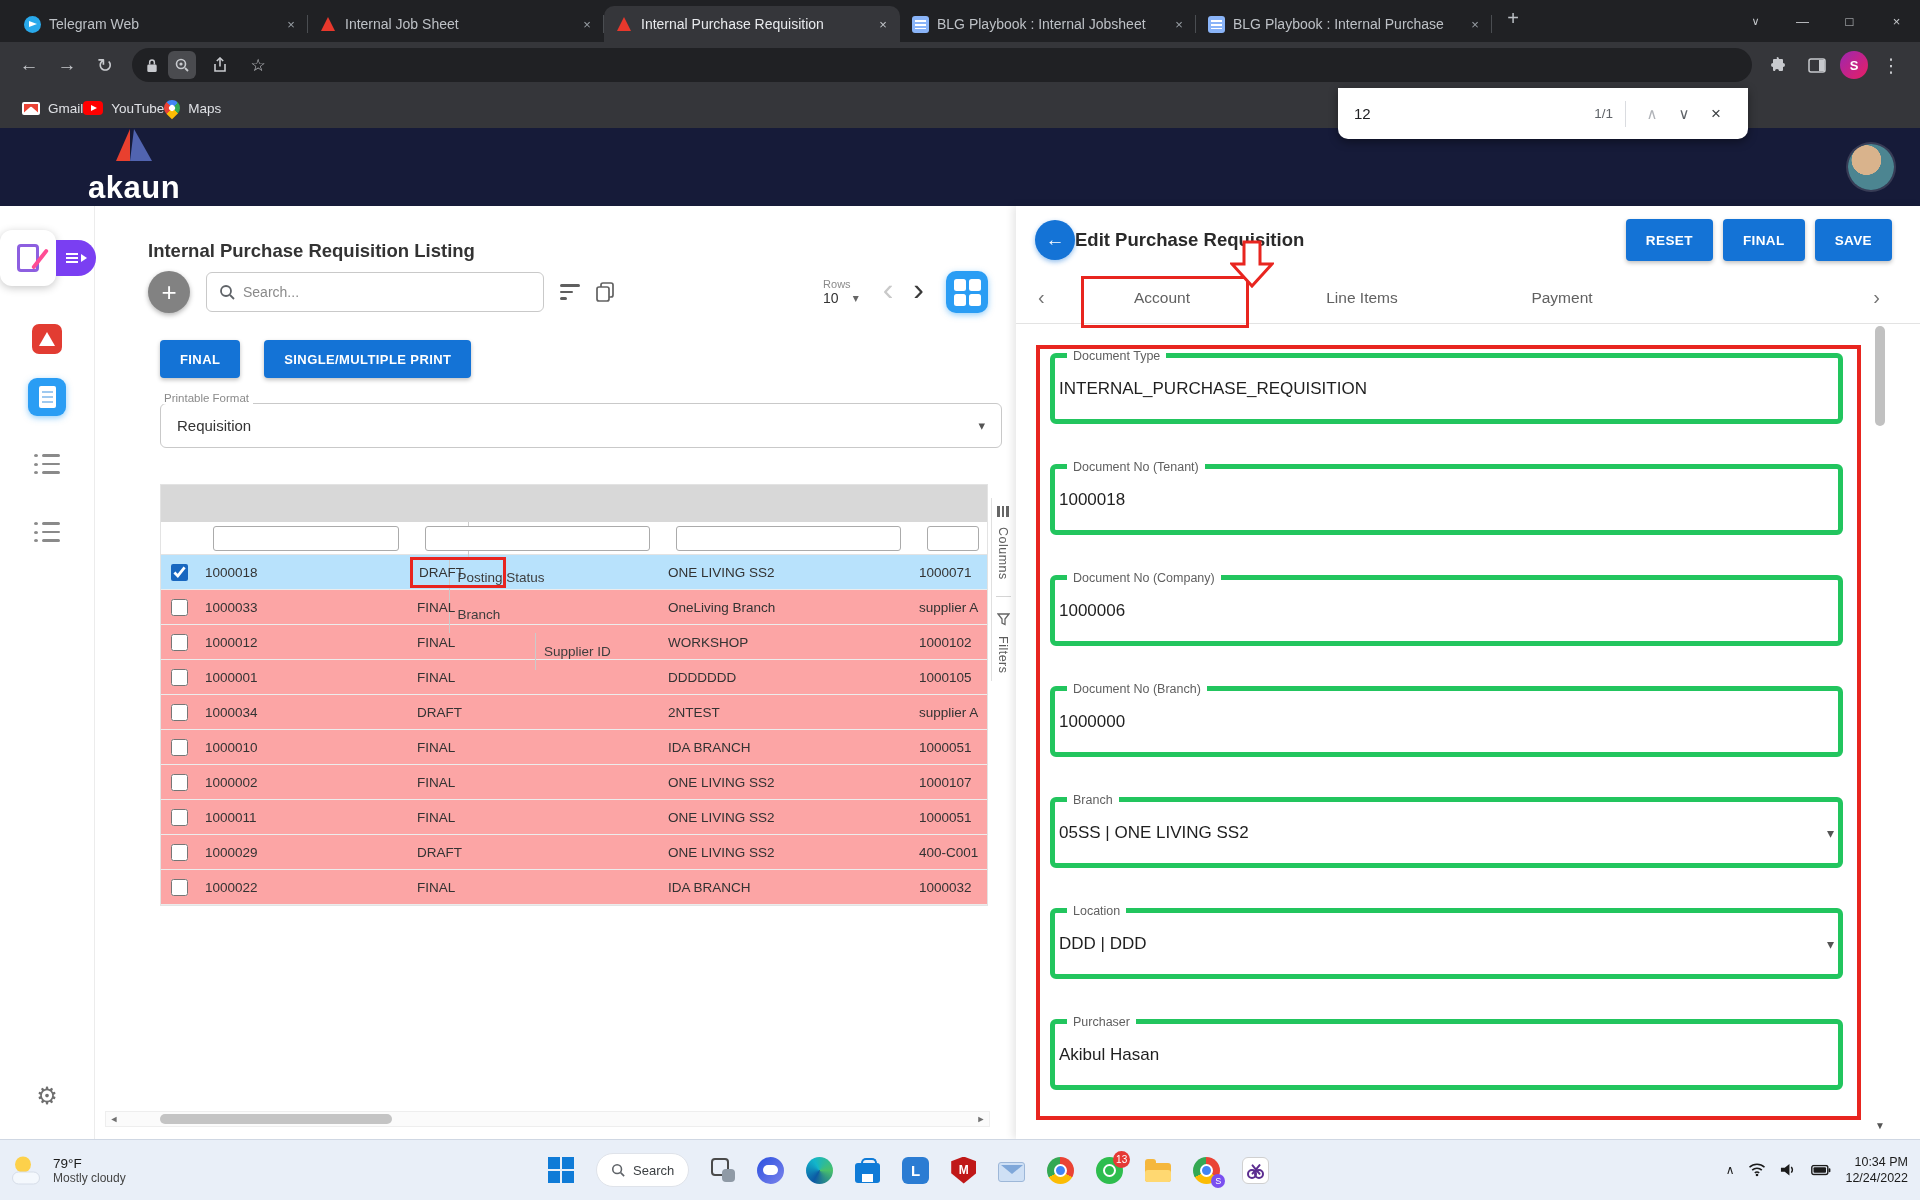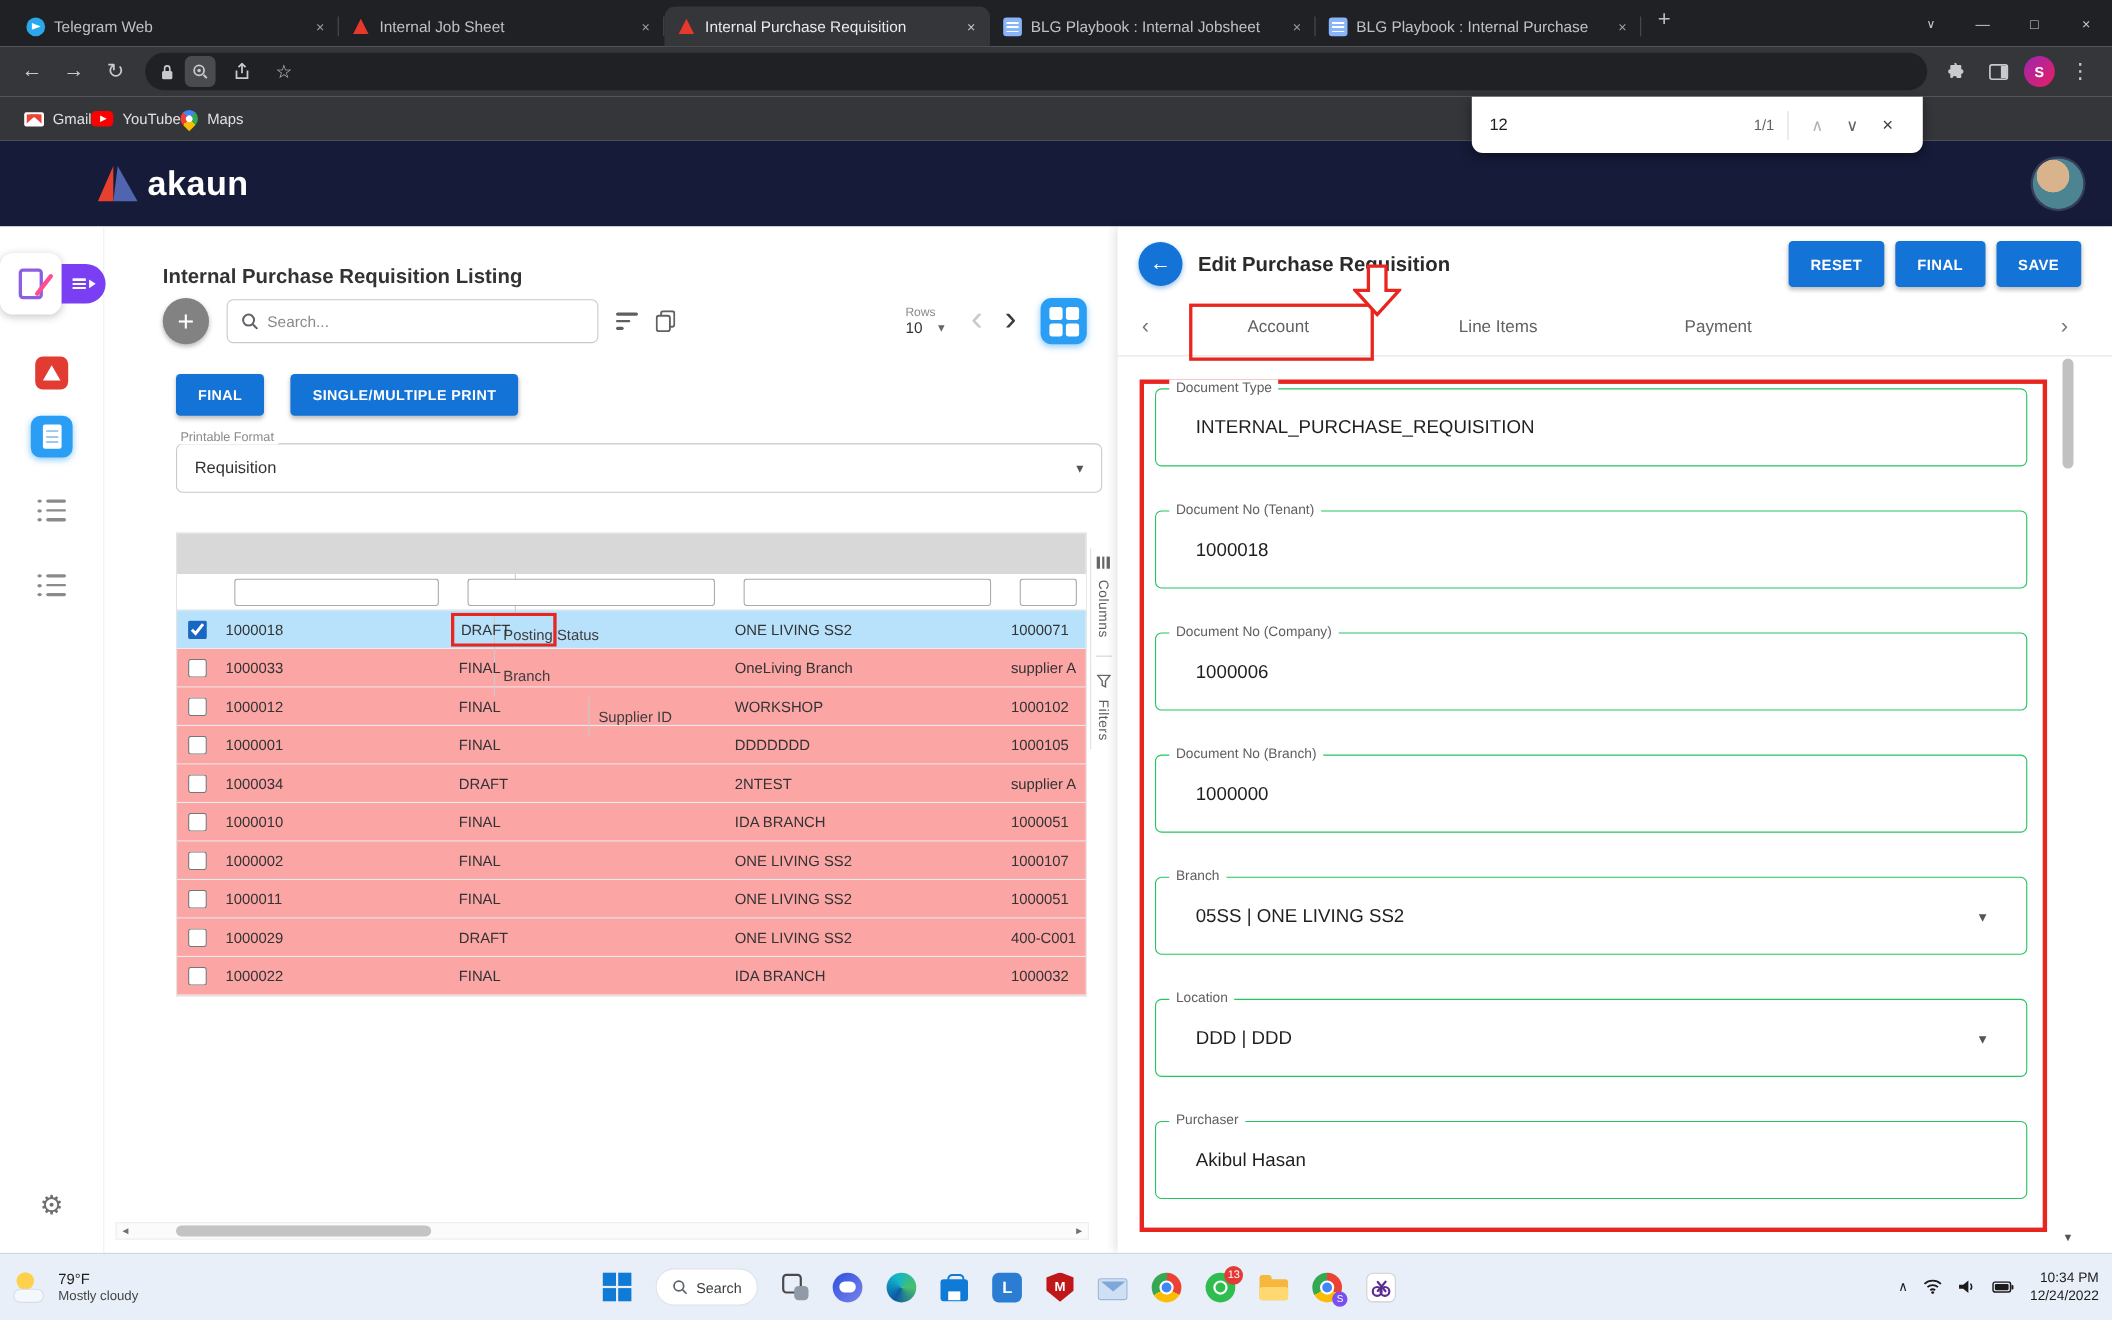--- a/index.html
+++ b/index.html
@@ -51,21 +51,21 @@
   .findbar { position:absolute; top:88px; left:1338px; width:410px; height:51px; background:#fff; border-radius:0 0 10px 10px; box-shadow:0 3px 10px rgba(0,0,0,.4); display:flex; align-items:center; padding:0 16px; z-index:60; }
   .find-input { border:none; outline:none; flex:1; font-size:15px; color:#202124; font-family:"Liberation Sans",sans-serif; min-width:0; }
   .find-count { color:#5f6368; font-size:13.5px; margin-right:12px; }
   .find-div { width:1px; height:26px; background:#dadce0; margin-right:10px; }
   .find-btn { width:32px; height:32px; display:flex; align-items:center; justify-content:center; font-size:15px; color:#5f6368; border-radius:50%; }
   .find-btn.dim { color:#b0b3b8; }
   .find-btn.fclose { color:#3c4043; font-size:17px; }
 
   
   .appheader { position:absolute; top:128px; left:0; width:1920px; height:78px; background:#161b39; display:flex; align-items:center; padding:0 26px 0 88px; }
-  .logo { display:flex; align-items:center; gap:8px; }
+  .logo { display:flex; align-items:center; gap:8px;flex-direction:column; }
   .logo-text { color:#fff; font-size:31px; font-weight:bold; letter-spacing:.5px; }
   .hdr-avatar { margin-left:auto; width:46px; height:46px; border-radius:50%; background:radial-gradient(circle at 40% 35%, #d9b38c 0 36%, #4c8591 37% 100%); box-shadow:0 0 0 2px rgba(255,255,255,.15); }
 
   
   .appbody { position:absolute; top:206px; left:0; width:1920px; height:933px; display:flex; background:#fff; }
 
   
   .sidebar { width:95px; flex:none; background:#fff; border-right:1px solid #ececec; position:relative; }
   .float-widget { position:absolute; top:24px; left:0; display:flex; align-items:center; z-index:10; }
   .fw-card { width:56px; height:56px; background:#fff; border-radius:12px; box-shadow:0 2px 8px rgba(0,0,0,.22); display:flex; align-items:center; justify-content:center; }
@@ -137,32 +137,32 @@
   
   .hscroll { position:absolute; left:10px; right:26px; bottom:12px; height:16px; background:#fbfbfb; border:1px solid #eee; display:flex; align-items:center; }
   .hs-arrow { width:16px; font-size:9px; color:#707070; text-align:center; flex:none; }
   .hs-track { flex:1; position:relative; height:100%; }
   .hs-thumb { position:absolute; left:38px; width:232px; top:2px; bottom:2px; background:#c4c4c4; border-radius:6px; }
 
   
   .editor { flex:1; position:relative; background:#fff; box-shadow:-3px 0 8px rgba(0,0,0,.10); }
   .ed-header { position:absolute; top:12px; left:0; right:0; height:44px; display:flex; align-items:center; }
   .back-circle { width:40px; height:40px; border-radius:50%; background:#1473d6; color:#fff; display:flex; align-items:center; justify-content:center; font-size:19px; margin-left:19px; flex:none; box-shadow:0 2px 5px rgba(20,115,214,.45); }
-  .ed-title { margin-left:14px; font-size:18.5px; font-weight:bold; color:#2a2a2a; }
+  .ed-title { font-size:18.5px; font-weight:bold; color:#2a2a2a; }
   .ed-actions { margin-left:auto; margin-right:28px; display:flex; gap:10px; }
   .ed-actions .blue-btn { height:42px; font-size:13.5px; }
   .ed-tabs { position:absolute; top:66px; left:0; right:0; height:52px; border-bottom:1px solid #e3e3e3; display:flex; align-items:center; padding-left:46px; }
   .ed-tab { width:200px; text-align:center; font-size:15.5px; color:#616161; position:relative; height:100%; display:flex; align-items:center; justify-content:center; }
   .ed-tab.active { color:#1a73d8; }
   .ed-tab.active::after { content:""; position:absolute; left:30px; right:30px; bottom:-1px; height:3px; background:#1a73d8; }
   .tab-chevron { position:absolute; font-size:20px; color:#757575; top:80px; }
   .tab-chevron.left { left:22px; }
   .tab-chevron.right { right:40px; }
   .ed-form { position:absolute; left:34px; top:147px; width:793px; z-index:6; }
-  .field { position:relative; height:71px; border:1px solid #22c55e; border-radius:6px; margin-bottom:40px; display:flex; align-items:center; padding:0 36px; font-size:17px; color:#1f1f1f; background:#fff; }
+  .field { position:relative; height:71px; border:5px solid #22c55e; border-radius:6px; margin-bottom:40px; display:flex; align-items:center; padding:0 4px; font-size:17px; color:#1f1f1f; background:#fff; }
   .field-label { position:absolute; top:-9px; left:12px; background:#fff; padding:0 6px; font-size:12.5px; color:#5f5f5f; }
   .field-caret { margin-left:auto; color:#555; font-size:14px; }
   .ed-scroll { position:absolute; right:33px; top:120px; bottom:8px; width:14px; }
   .ed-thumb { position:absolute; top:0; left:2px; width:10px; height:100px; background:#c1c1c1; border-radius:6px; }
   .ed-down { position:absolute; bottom:0; left:0; width:14px; text-align:center; font-size:10px; color:#555; }
 
   
   .annot { border:3px solid #e8251f; position:absolute; z-index:7; pointer-events:none; }
   .annot-tab { left:65px; top:70px; width:168px; height:52px; }
   .annot-form { left:20px; top:139px; width:825px; height:775px; border-width:4px; z-index:5; }

